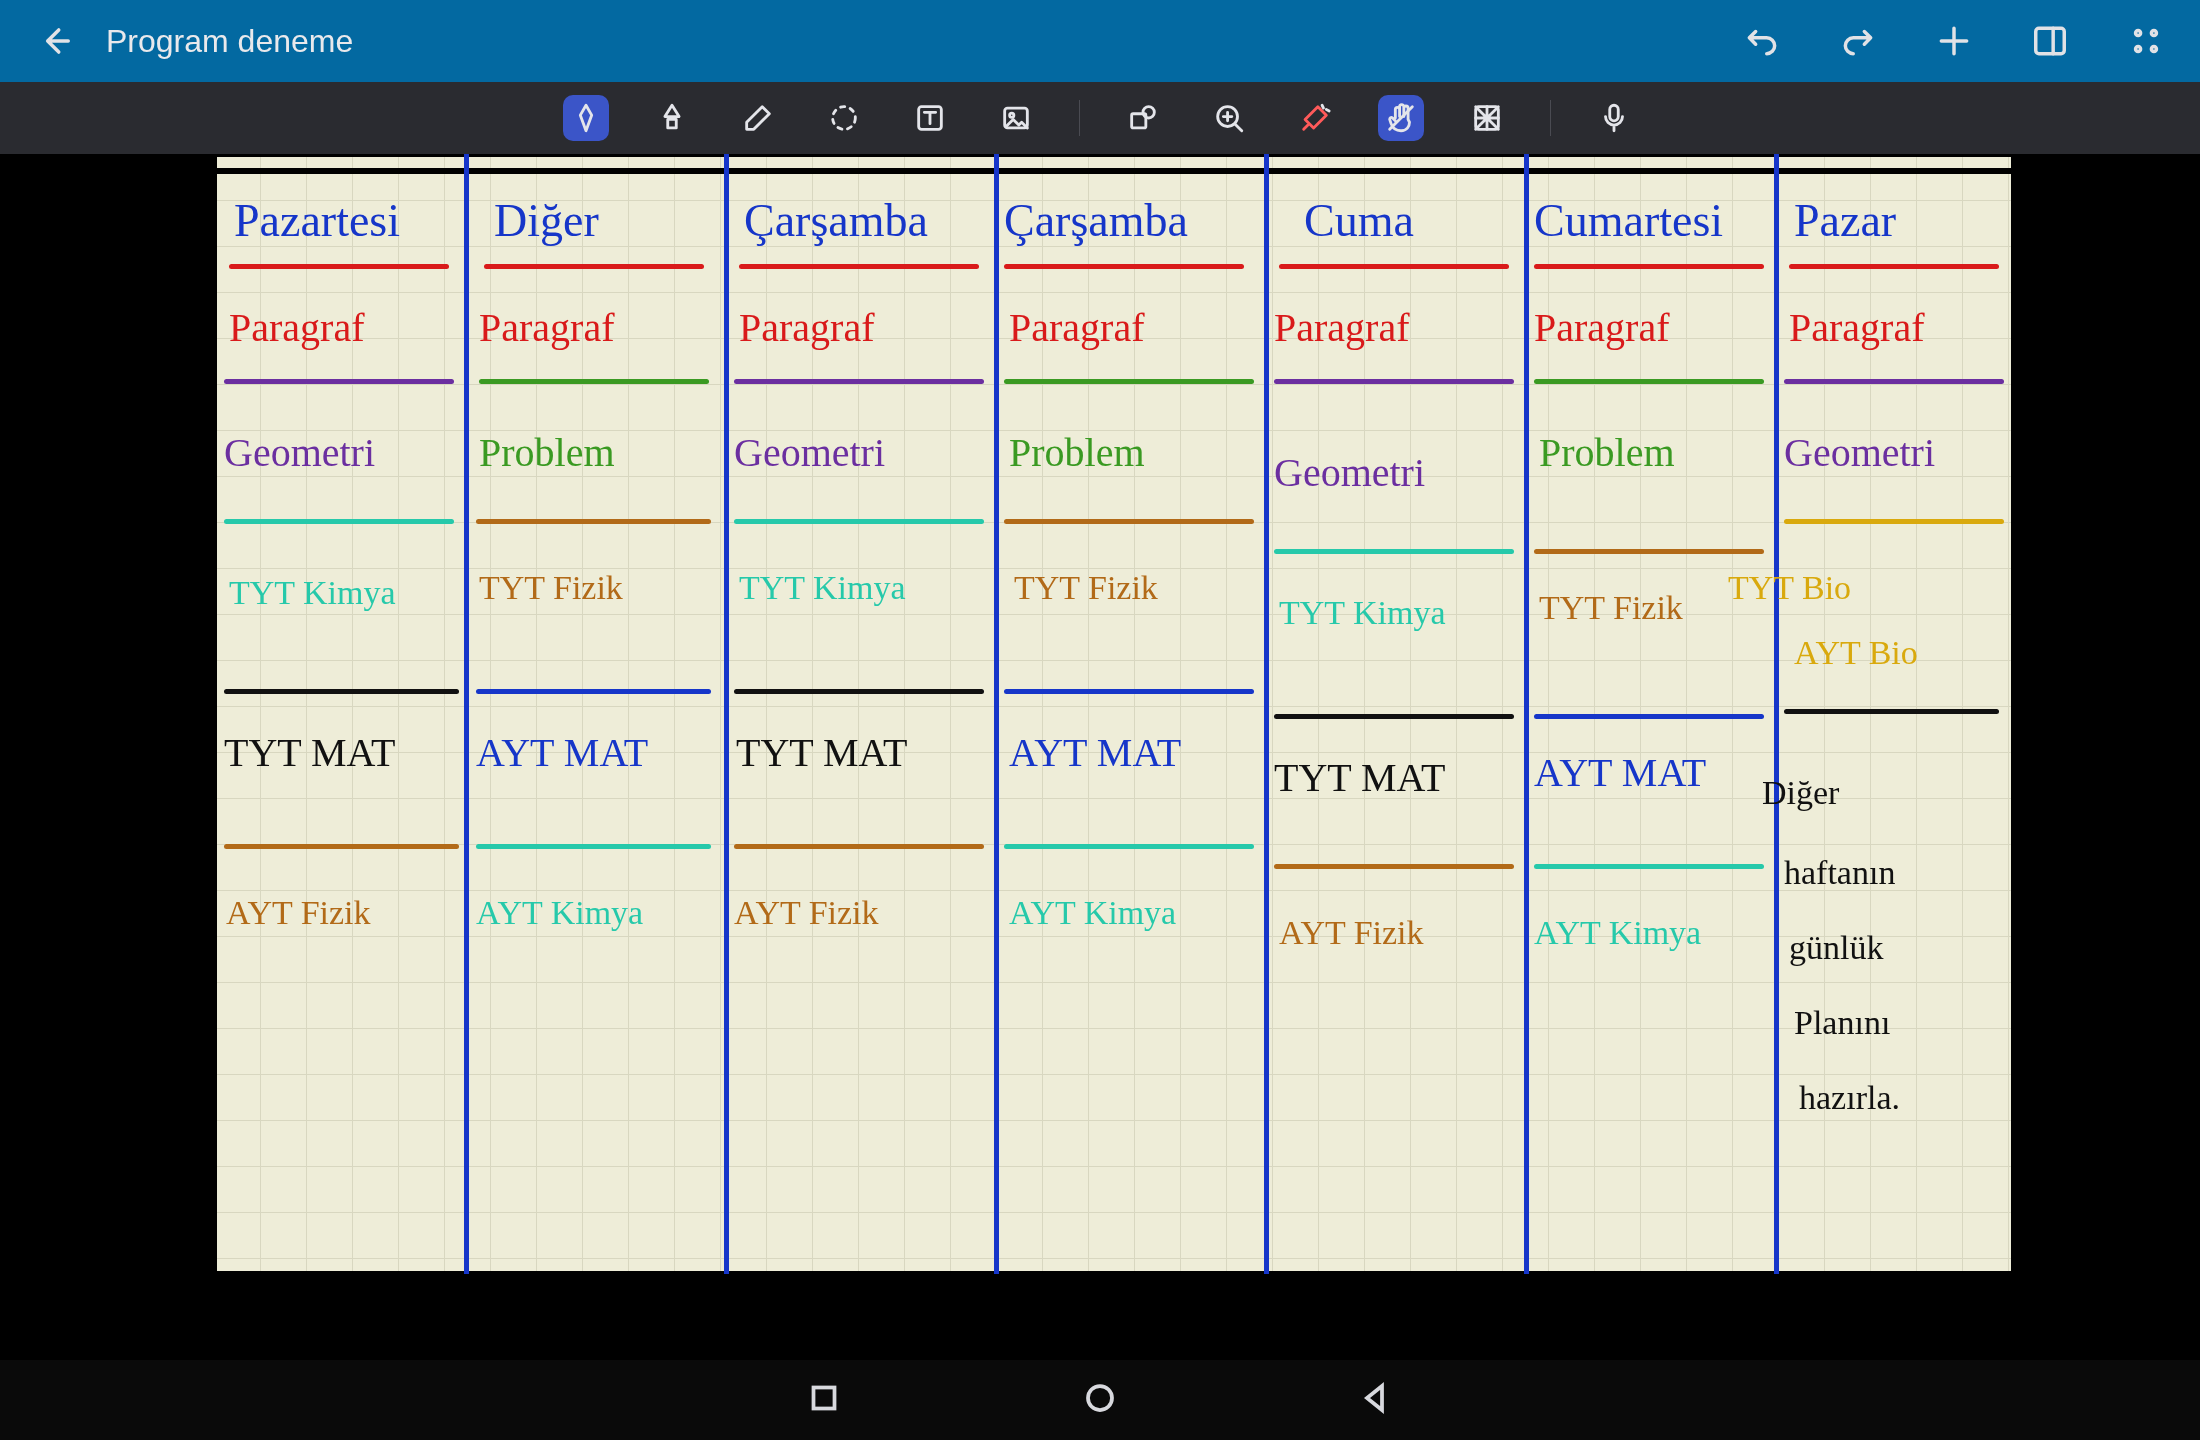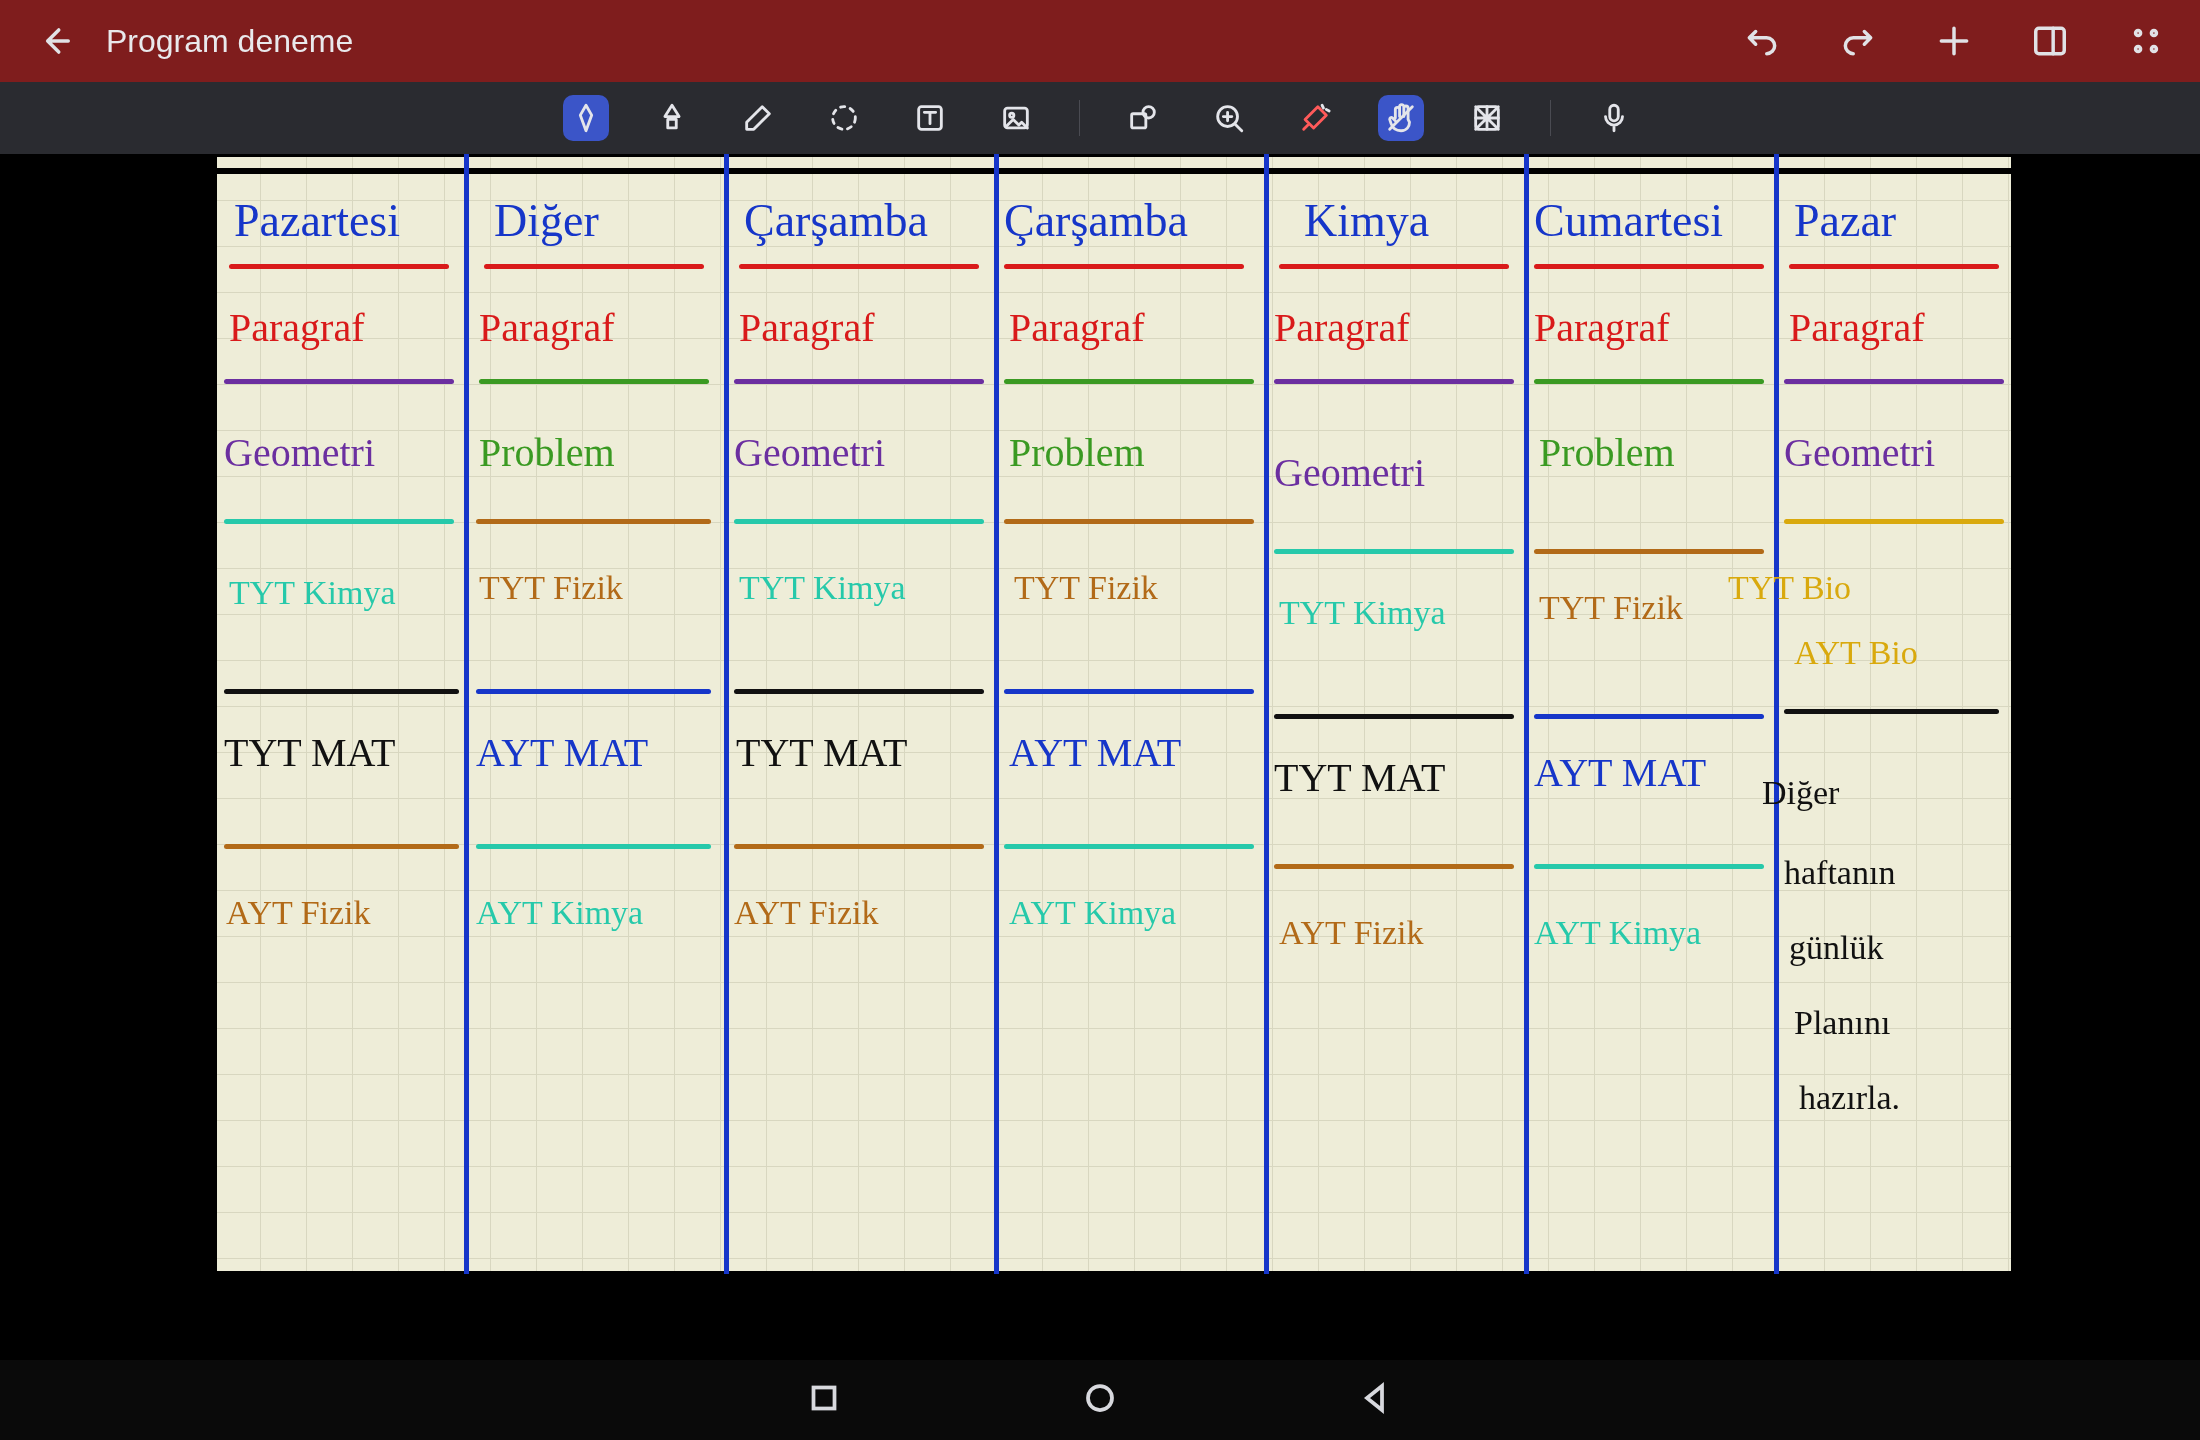--- a/index.html
+++ b/index.html
@@ -8,21 +8,21 @@
     width: 2200px;
     height: 1440px;
     background: #000;
     font-family: sans-serif;
     overflow: hidden;
   }
 
   
   .titlebar {
     height: 82px;
-    background: #7f1d1d;
+    background: #0369a1;
     display: flex;
     align-items: center;
     padding: 0 30px;
     color: #e9e9ec;
   }
   .titlebar .left { display: flex; align-items: center; gap: 28px; }
   .titlebar .title { font-size: 32px; font-weight: 400; }
   .titlebar .right { margin-left: auto; display: flex; align-items: center; gap: 48px; }
   .icon-btn { display: inline-flex; align-items: center; justify-content: center; width: 48px; height: 48px; color: #e1e2e6; }
   .icon-btn svg { width: 38px; height: 38px; stroke: currentColor; fill: none; stroke-width: 2.2; stroke-linecap: round; stroke-linejoin: round; }
@@ -258,21 +258,21 @@
     <div class="colline" style="left:510px"></div>
     <div class="colline" style="left:780px"></div>
     <div class="colline" style="left:1050px"></div>
     <div class="colline" style="left:1310px"></div>
     <div class="colline" style="left:1560px"></div>
 
     <span class="hw c-blue" style="left:20px;  top:40px">Pazartesi</span>
     <span class="hw c-blue" style="left:280px; top:40px">Diğer</span>
     <span class="hw c-blue" style="left:530px; top:40px">Çarşamba</span>
     <span class="hw c-blue" style="left:790px; top:40px">Çarşamba</span>
-    <span class="hw c-blue" style="left:1090px;top:40px">Kimya</span>
+    <span class="hw c-blue" style="left:1090px;top:40px">Cuma</span>
     <span class="hw c-blue" style="left:1320px;top:40px">Cumartesi</span>
     <span class="hw c-blue" style="left:1580px;top:40px">Pazar</span>
 
     <div class="underline b-red" style="left:15px;  top:110px; width:220px"></div>
     <div class="underline b-red" style="left:270px; top:110px; width:220px"></div>
     <div class="underline b-red" style="left:525px; top:110px; width:240px"></div>
     <div class="underline b-red" style="left:790px; top:110px; width:240px"></div>
     <div class="underline b-red" style="left:1065px;top:110px; width:230px"></div>
     <div class="underline b-red" style="left:1320px;top:110px; width:230px"></div>
     <div class="underline b-red" style="left:1575px;top:110px; width:210px"></div>

